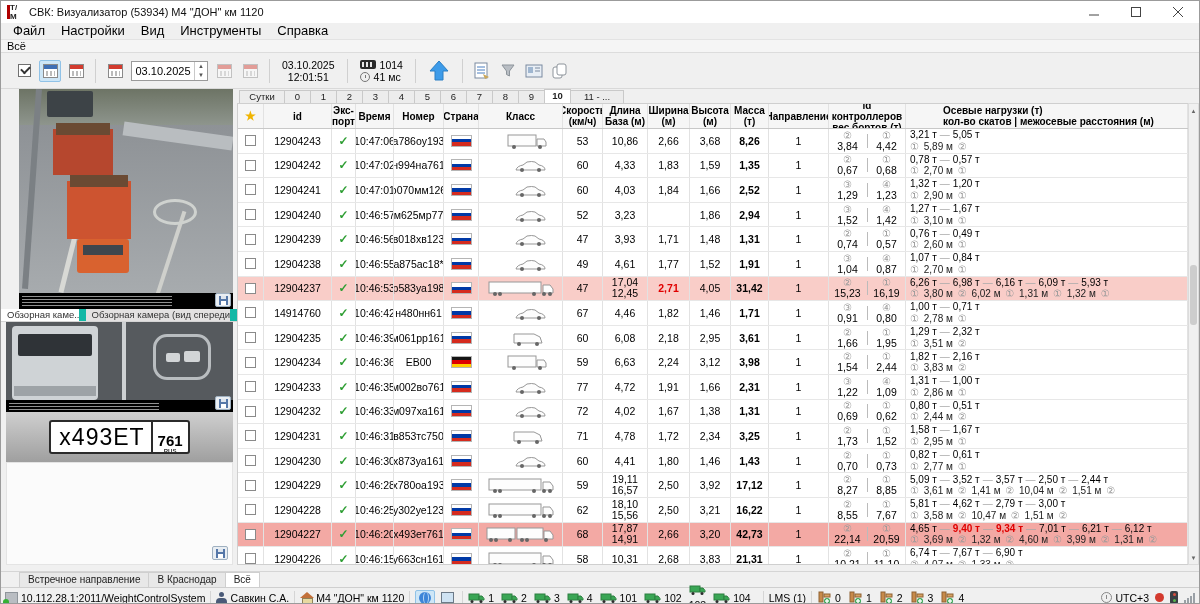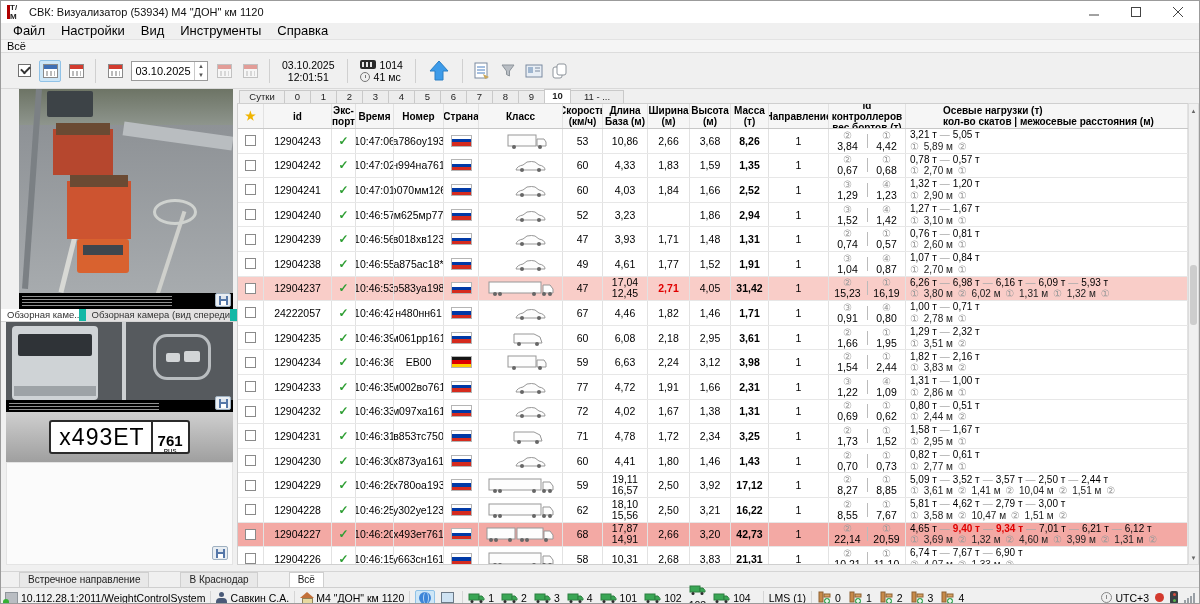--- a/index.html
+++ b/index.html
@@ -139,21 +139,21 @@
   .dash{color:#aaa;margin:0 3px;}
   .gap-val{color:#222;margin:0 2px;}
   .vicon svg{display:block;}
   
   .vscroll{width:11px;flex:none;background:#f0f0f0;border:1px solid #dcdcdc;display:flex;flex-direction:column;align-items:center;}
   .vs-arrow{width:9px;height:13px;display:flex;align-items:center;justify-content:center;font-size:6px;color:#666;}
   .vs-track{flex:1;width:100%;position:relative;}
   .vs-thumb{position:absolute;left:1px;width:7px;top:148px;height:60px;background:#cdcdcd;border-radius:3px;}
   .table-bottom-gap{height:6px;background:#f0f0f0;}
   
-  .bottom-strip{height:16px;background:#f0f0f0;border-top:1px solid #d5d5d5;display:flex;align-items:flex-end;padding-left:18px;gap:32px;}
+  .bottom-strip{height:16px;background:#f0f0f0;border-top:1px solid #d5d5d5;display:flex;align-items:flex-end;padding-left:18px;}
   .btab{font-size:10px;padding:0 8px;height:15px;line-height:14px;background:#e8e8e8;border:1px solid #cfcfcf;border-bottom:0;margin-right:-1px;color:#222;}
   .btab.active{background:#fff;font-weight:normal;}
   .statusbar{height:20px;background:#f0f0f0;border-top:1px solid #cfcfcf;display:flex;align-items:center;font-size:10.5px;padding:0 4px;gap:2px;}
   .sb-sep{width:1px;height:14px;background:#d5d5d5;margin:0 3px;}
   .sb-item{display:flex;align-items:center;gap:3px;white-space:nowrap;}
   .sb-btn{width:20px;height:16px;display:flex;align-items:center;justify-content:center;border:1px solid transparent;border-radius:2px;}
   .sb-btn.sel{background:#cde6f7;border-color:#90c2e7;}
   .icon-server{width:13px;height:12px;background:#b9bdc2;border:1px solid #8f959b;position:relative;}
   .icon-server:after{content:"";position:absolute;left:-3px;bottom:-2px;width:6px;height:6px;background:#35b135;border-radius:50%;}
   .icon-user{width:11px;height:12px;position:relative;}
@@ -482,21 +482,21 @@
                     <circle cx="36" cy="14" r="2" fill="#666"></circle>
                     <circle cx="53" cy="14" r="2" fill="#666"></circle>
                   </svg></div>
                 <div class="td col-speed">47</div>
                 <div class="td col-len">3,93</div>
                 <div class="td col-width">1,71</div>
                 <div class="td col-height">1,48</div>
                 <div class="td col-mass mass">1,31</div>
                 <div class="td col-dir">1</div>
                 <div class="td col-ctrl"><span class="ctrl-wrap"><span class="ctrl-item"><span class="circ">②</span><span>0,74</span></span><span class="ctrl-div"></span><span class="ctrl-item"><span class="circ">①</span><span>0,57</span></span></span></div>
-                <div class="td col-axles"><span class="ax-wrap"><span class="ax-line"><span>0,76 т</span><span class="dash">—</span><span>0,81 т</span></span><span class="ax-line"><span class="circ">①</span><span class="gap-val"> 2,60 м </span><span class="circ">①</span></span></span></div>
+                <div class="td col-axles"><span class="ax-wrap"><span class="ax-line"><span>0,76 т</span><span class="dash">—</span><span>0,49 т</span></span><span class="ax-line"><span class="circ">①</span><span class="gap-val"> 2,60 м </span><span class="circ">①</span></span></span></div>
               </div>
               <div class="row">
                 <div class="td col-check"><span class="rowchk"></span></div>
                 <div class="td col-id">12904238</div>
                 <div class="td col-exp"><span class="check">✓</span></div>
                 <div class="td col-time">10:46:55</div>
                 <div class="td col-plate">а875ас18*</div>
                 <div class="td col-country"><span class="flag"><span style="background: rgb(255, 255, 255);"></span><span style="background: rgb(0, 57, 166);"></span><span style="background: rgb(213, 43, 30);"></span></span></div>
                 <div class="td col-class vicon"><svg width="70" height="18" viewBox="0 0 70 18">
                     <path d="M30 14 q1 -4 7 -5 l4 -3 q5 -1 8 0 l4 3 q6 1 6 5 z" fill="#fdfdfd" stroke="#979797" stroke-width="1"></path>
@@ -532,21 +532,21 @@
                 <div class="td col-len"><span class="two-line"><span>17,04</span><span>12,45</span></span></div>
                 <div class="td col-width red">2,71</div>
                 <div class="td col-height">4,05</div>
                 <div class="td col-mass mass">31,42</div>
                 <div class="td col-dir">1</div>
                 <div class="td col-ctrl"><span class="ctrl-wrap"><span class="ctrl-item"><span class="circ">②</span><span>15,23</span></span><span class="ctrl-div"></span><span class="ctrl-item"><span class="circ">①</span><span>16,19</span></span></span></div>
                 <div class="td col-axles"><span class="ax-wrap"><span class="ax-line"><span>6,26 т</span><span class="dash">—</span><span>6,98 т</span><span class="dash">—</span><span>6,16 т</span><span class="dash">—</span><span>6,09 т</span><span class="dash">—</span><span>5,93 т</span></span><span class="ax-line"><span class="circ">①</span><span class="gap-val"> 3,80 м </span><span class="circ">②</span><span class="gap-val"> 6,02 м </span><span class="circ">①</span><span class="gap-val"> 1,31 м </span><span class="circ">①</span><span class="gap-val"> 1,32 м </span><span class="circ">①</span></span></span></div>
               </div>
               <div class="row">
                 <div class="td col-check"><span class="rowchk"></span></div>
-                <div class="td col-id">24222057</div>
+                <div class="td col-id">14914760</div>
                 <div class="td col-exp"><span class="check">✓</span></div>
                 <div class="td col-time">10:46:42</div>
                 <div class="td col-plate">н480нн61</div>
                 <div class="td col-country"><span class="flag"><span style="background: rgb(255, 255, 255);"></span><span style="background: rgb(0, 57, 166);"></span><span style="background: rgb(213, 43, 30);"></span></span></div>
                 <div class="td col-class vicon"><svg width="70" height="18" viewBox="0 0 70 18">
                     <path d="M30 14 q1 -4 7 -5 l4 -3 q5 -1 8 0 l4 3 q6 1 6 5 z" fill="#fdfdfd" stroke="#979797" stroke-width="1"></path>
                     <circle cx="36" cy="14" r="2" fill="#666"></circle>
                     <circle cx="53" cy="14" r="2" fill="#666"></circle>
                   </svg></div>
                 <div class="td col-speed">67</div>

